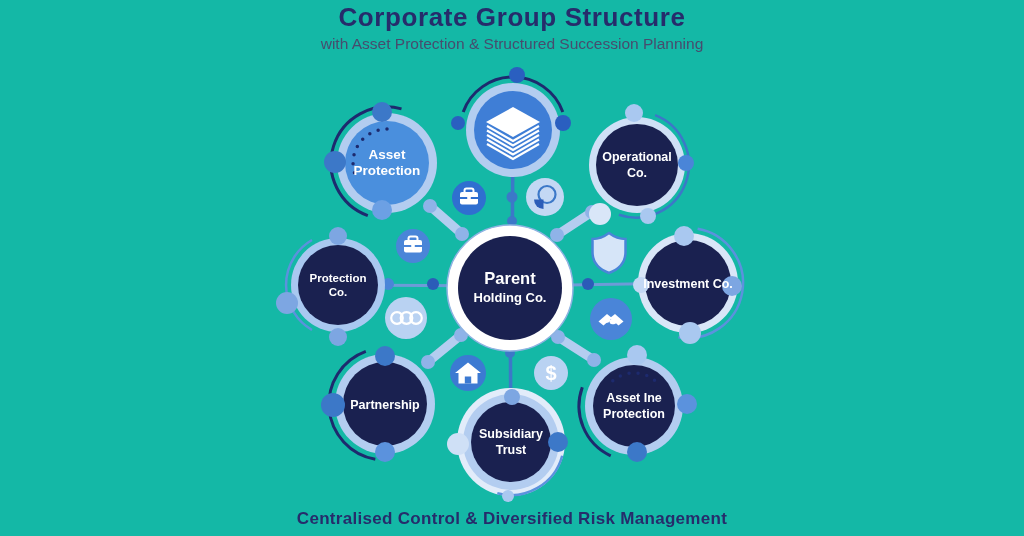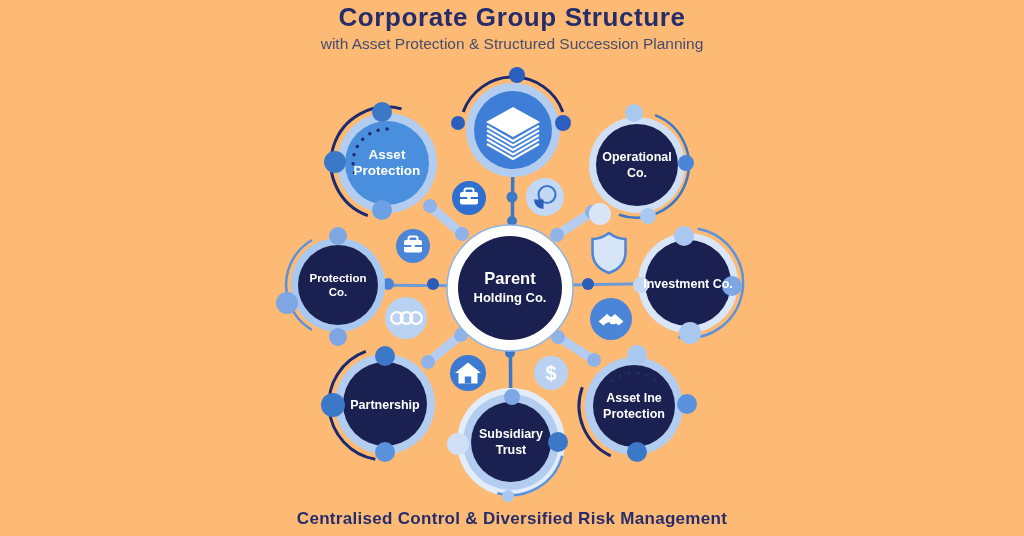--- a/index.html
+++ b/index.html
@@ -1,16 +1,16 @@
 <!DOCTYPE html>
 <html><head>
 <meta charset="utf-8">
 <style>
   html,body{margin:0;padding:0;background:#ffffff;}
-  .stage{position:relative;width:1024px;height:536px;background:#fdba74;overflow:hidden;
+  .stage{position:relative;width:1024px;height:536px;background:#14b8a6;overflow:hidden;
          font-family:"Liberation Sans",sans-serif;}
   svg text{font-family:"Liberation Sans",sans-serif;}
   .title{font-size:26px;font-weight:bold;fill:#262c6b;letter-spacing:.6px;text-anchor:middle;}
   .subtitle{font-size:15.5px;fill:#474c6e;text-anchor:middle;}
   .footer{font-size:17px;font-weight:bold;fill:#262c6b;letter-spacing:.3px;text-anchor:middle;}
   .lbl{fill:#ffffff;font-weight:bold;text-anchor:middle;}
   .s16{font-size:16.5px;} .s13{font-size:13px;} .s135{font-size:13.5px;}
   .s125{font-size:12.5px;} .s115{font-size:11.5px;}
   .spoke{stroke:#3c78c8;stroke-width:3.5;}
   .spokeh{stroke:#6d9bd8;stroke-width:3;}

